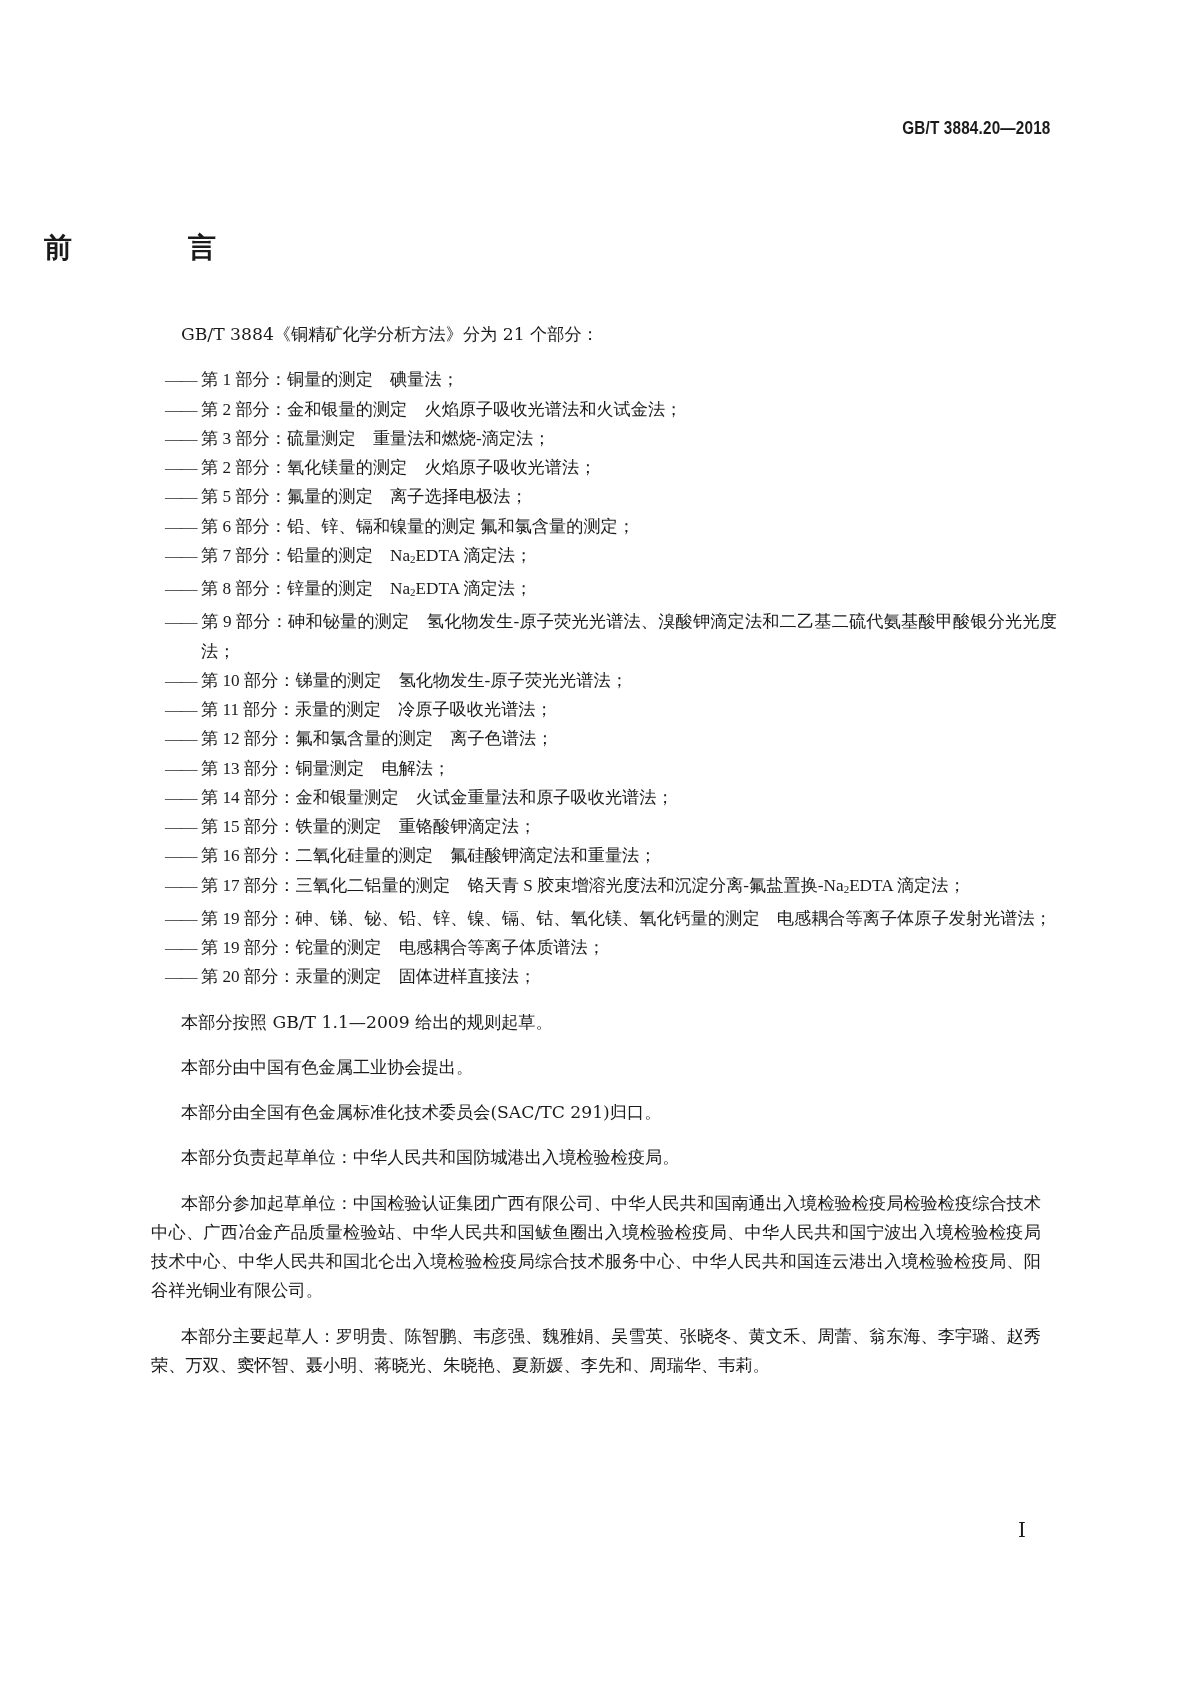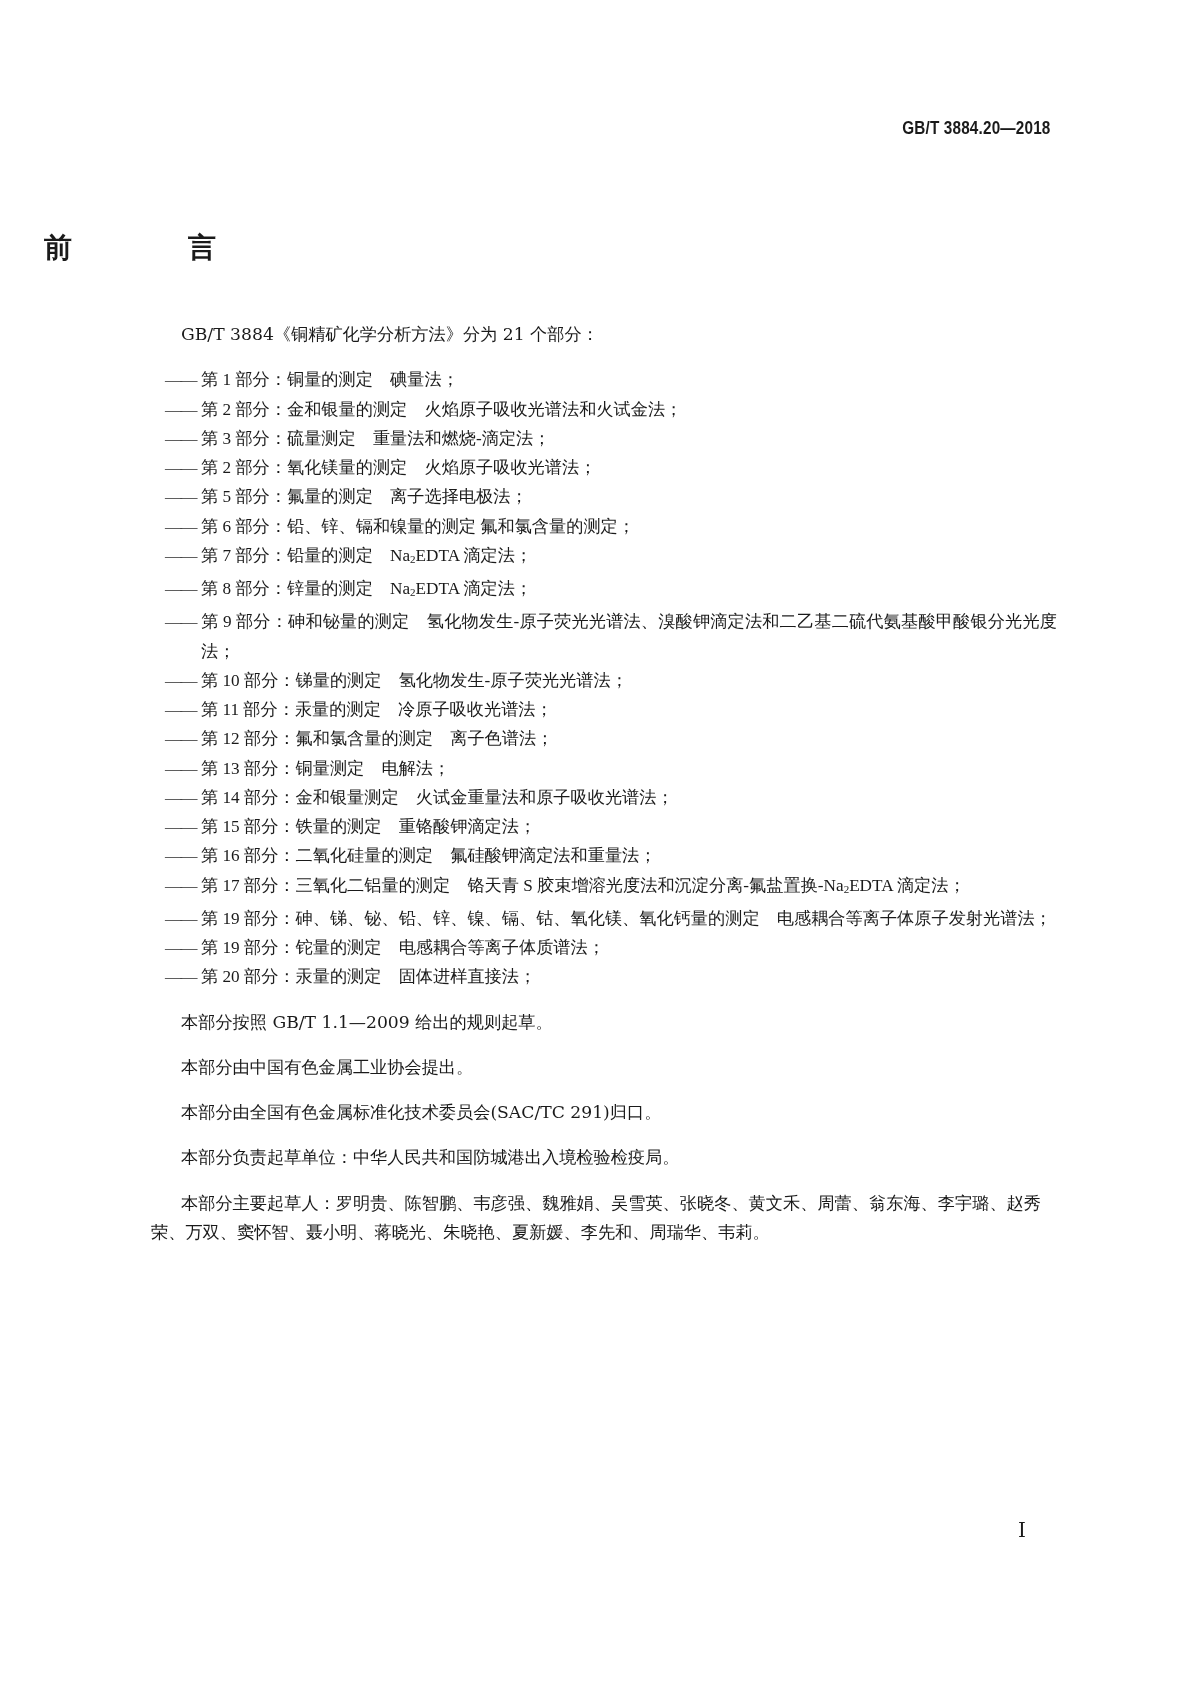--- a/index.html
+++ b/index.html
@@ -112,16 +112,17 @@
     <li class="list-item"><span class="dash">——</span><span>第 17 部分：</span><span>三氧化二铝量的测定　铬天青 S 胶束增溶光度法和沉淀分离-氟盐置换-Na</span><span class="sub">2</span><span>EDTA 滴定法；</span></li>
     <li class="list-item"><span class="dash">——</span><span>第 19 部分：</span><span>砷、锑、铋、铅、锌、镍、镉、钴、氧化镁、氧化钙量的测定　电感耦合等离子体原子发射光谱法；</span></li>
     <li class="list-item"><span class="dash">——</span><span>第 19 部分：</span><span>铊量的测定　电感耦合等离子体质谱法；</span></li>
     <li class="list-item"><span class="dash">——</span><span>第 20 部分：</span><span>汞量的测定　固体进样直接法；</span></li>
   </ul>
 
   <p class="para">本部分按照 GB/T 1.1—2009 给出的规则起草。</p>
   <p class="para">本部分由中国有色金属工业协会提出。</p>
   <p class="para">本部分由全国有色金属标准化技术委员会(SAC/TC 291)归口。</p>
   <p class="para">本部分负责起草单位：中华人民共和国防城港出入境检验检疫局。</p>
+  <p class="para">本部分参加起草单位：中国检验认证集团广西有限公司、中华人民共和国南通出入境检验检疫局检验检疫综合技术中心、广西冶金产品质量检验站、中华人民共和国鲅鱼圈出入境检验检疫局、中华人民共和国宁波出入境检验检疫局技术中心、中华人民共和国北仑出入境检验检疫局综合技术服务中心、中华人民共和国连云港出入境检验检疫局、阳谷祥光铜业有限公司。</p>
   <p class="para">本部分主要起草人：罗明贵、陈智鹏、韦彦强、魏雅娟、吴雪英、张晓冬、黄文禾、周蕾、翁东海、李宇璐、赵秀荣、万双、窦怀智、聂小明、蒋晓光、朱晓艳、夏新媛、李先和、周瑞华、韦莉。</p>
 </div>
 
 <div class="page-number">I</div>
 
 </body></html>

